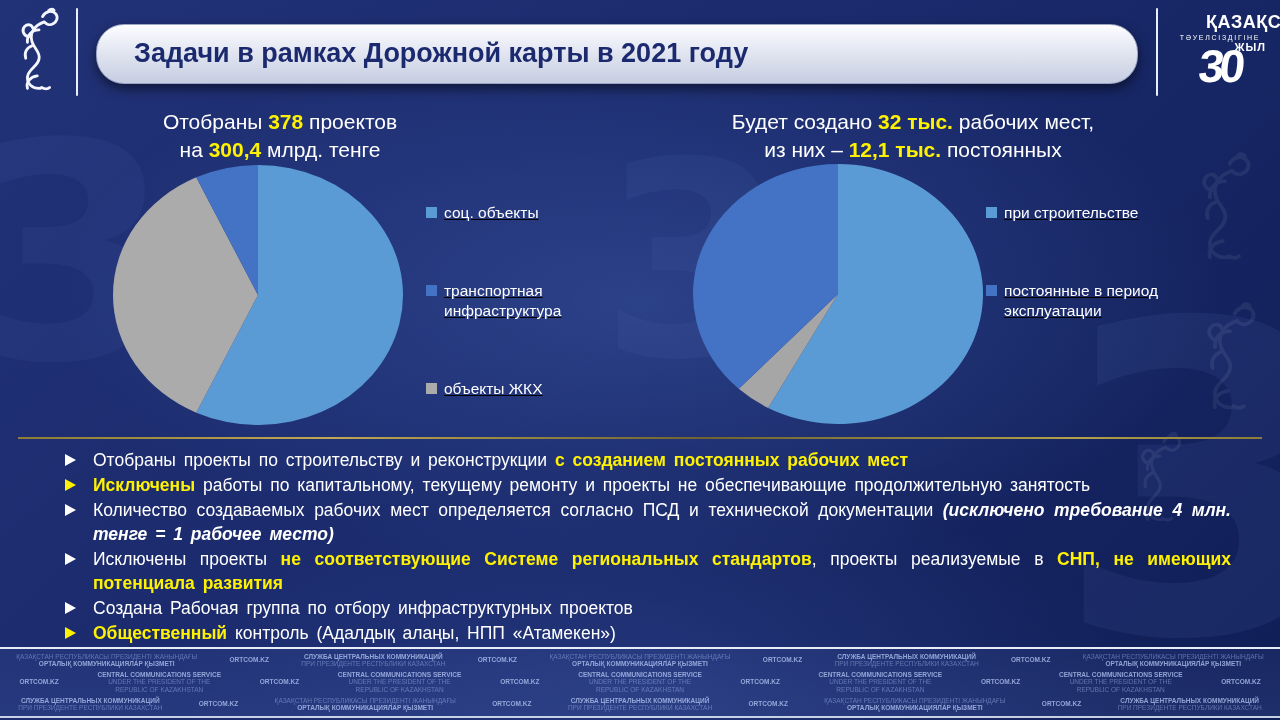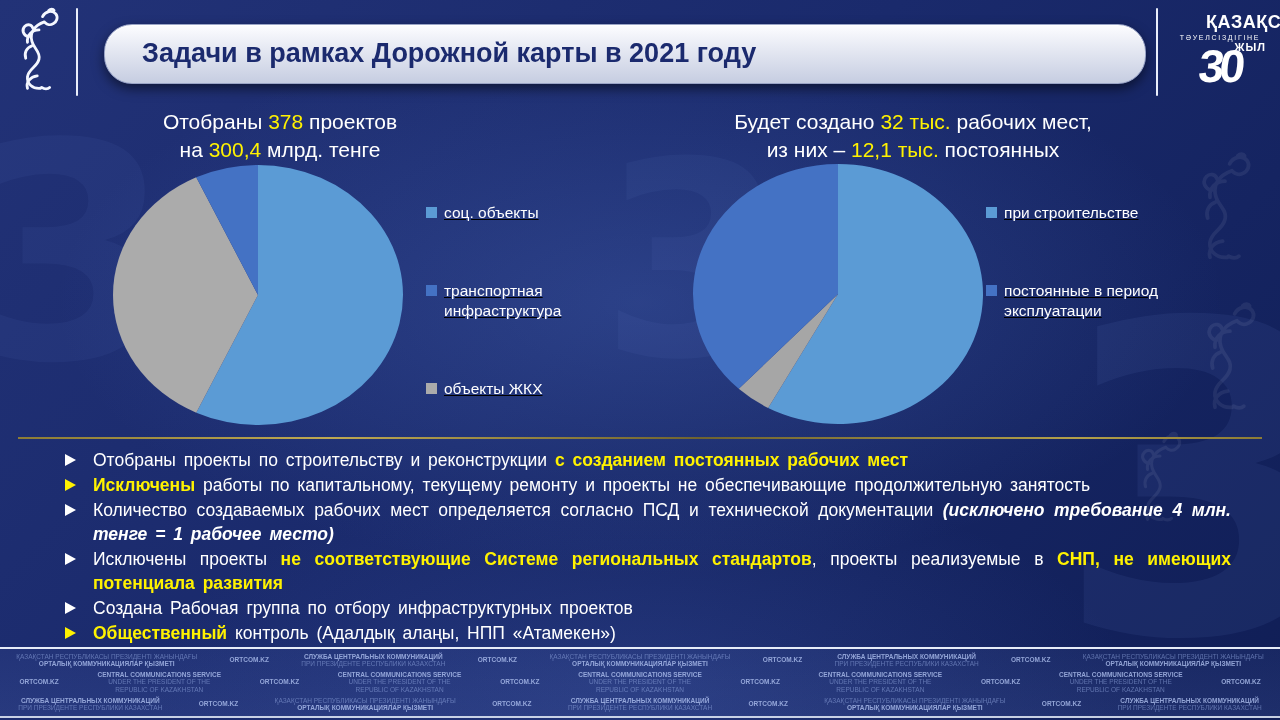--- a/index.html
+++ b/index.html
@@ -11,33 +11,33 @@
       linear-gradient(135deg,#223277 0%,#1a2a6c 45%,#101e56 100%);}
   .abs{position:absolute;}
   
   .ghost3{position:absolute;font-weight:bold;color:#7b9ae6;line-height:0.9;opacity:0.06;font-family:"DejaVu Sans",sans-serif;}
   .ghost-leopard{position:absolute;opacity:0.07;}
   
   .emblem{left:10px;top:6px;width:58px;height:92px;}
   .vsep{width:2px;background:#e9eefb;border-radius:1px;}
   .vsep-left{left:76px;top:8px;height:88px;}
   .vsep-right{left:1156px;top:8px;height:88px;}
-  .title-pill{left:104px;top:24px;width:1040px;height:58px;border-radius:28px;
+  .title-pill{left:96px;top:24px;width:1040px;height:58px;border-radius:28px;
     background:linear-gradient(180deg,#fdfdff 0%,#e6e9f3 40%,#c6cde1 100%);
     border:1px solid #9aa4c6;box-shadow:0 5px 12px rgba(0,0,0,0.5), inset 0 1px 0 #ffffff;}
   .title-text{line-height:56px;padding-left:37px;font-size:27px;font-weight:bold;color:#1b2a6e;white-space:nowrap;}
   .logo30{left:1166px;top:12px;width:108px;text-align:center;color:#ffffff;}
   .logo30-l1{font-size:18px;font-weight:bold;letter-spacing:0.5px;margin-left:40px;}
   .logo30-l2{font-size:7px;letter-spacing:1.7px;margin-top:1px;}
   .logo30-numwrap{position:relative;margin-top:2px;height:48px;}
   .logo30-num{font-size:46px;font-weight:bold;line-height:46px;letter-spacing:-5px;display:inline-block;transform:skewX(-6deg);}
   .logo30-zhyl{position:absolute;right:8px;top:-2px;font-size:11px;font-weight:bold;letter-spacing:1px;}
   
   .chart-title{color:#ffffff;font-size:21px;line-height:28px;text-align:center;}
-  .chart-title .hl{color:#FFF200;font-weight:normal;}
+  .chart-title .hl{color:#FFF200;font-weight:bold;}
   .chart-title-0{left:108px;top:108px;width:344px;}
   .chart-title-1{left:698px;top:108px;width:430px;}
   
   .pie-0{left:112px;top:164px;}
   .pie-1{left:692px;top:163px;}
   
   .legend{display:flex;flex-direction:column;gap:58px;}
   .legend-0{left:426px;top:203px;width:185px;}
   .legend-1{left:986px;top:203px;width:192px;}
   .legend-item{display:flex;align-items:flex-start;gap:7px;text-decoration:underline;}

